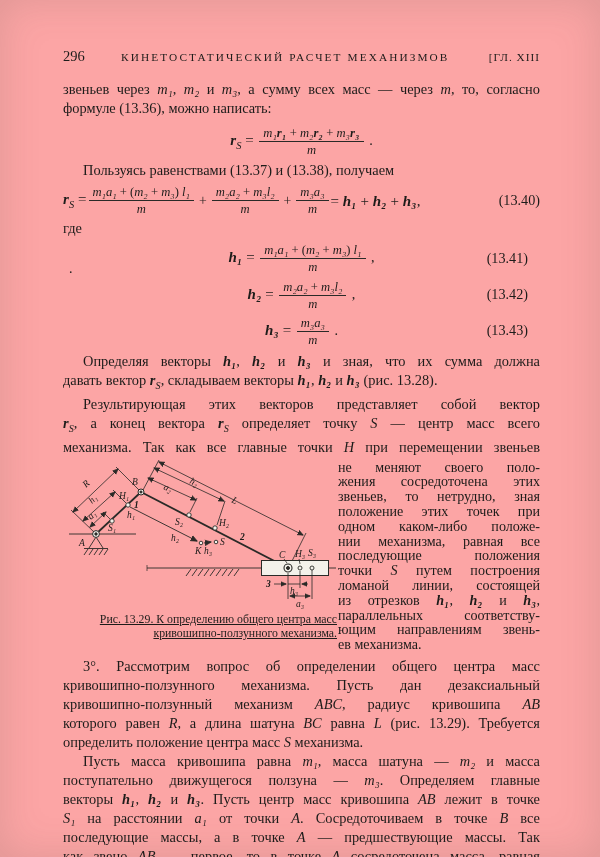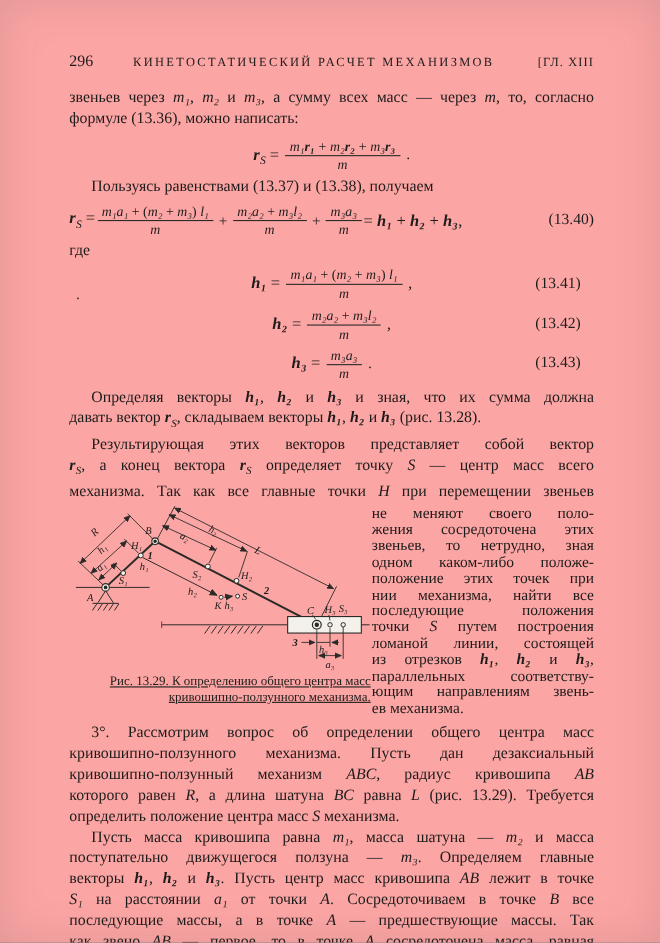--- a/index.html
+++ b/index.html
@@ -237,23 +237,23 @@
       </div>
       <div class="caption">
         <div>Рис. 13.29. К определению общего центра масс</div>
         <div>кривошипно-ползунного механизма.</div>
       </div>
     </div>
     <div class="textcol">
       <div class="cln">не меняют своего поло-</div>
       <div class="cln">жения сосредоточена этих</div>
       <div class="cln">звеньев, то нетрудно, зная</div>
+      <div class="cln">положение этих точек при</div>
       <div class="cln">одном каком-либо положе-</div>
-      <div class="cln">положение этих точек при</div>
-      <div class="cln">нии механизма, найти все</div>
+      <div class="cln">нии механизма, равная все</div>
       <div class="cln">последующие положения</div>
       <div class="cln">точки <i>S</i> путем построения</div>
       <div class="cln">ломаной линии, состоящей</div>
       <div class="cln">из отрезков <b class="vec"><i>h₁</i></b>, <b class="vec"><i>h₂</i></b> и <b class="vec"><i>h₃</i></b>,</div>
       <div class="cln">параллельных соответству-</div>
       <div class="cln">ющим направлениям звень-</div>
       <div class="cln end">ев механизма.</div>
     </div>
   </div>
 

